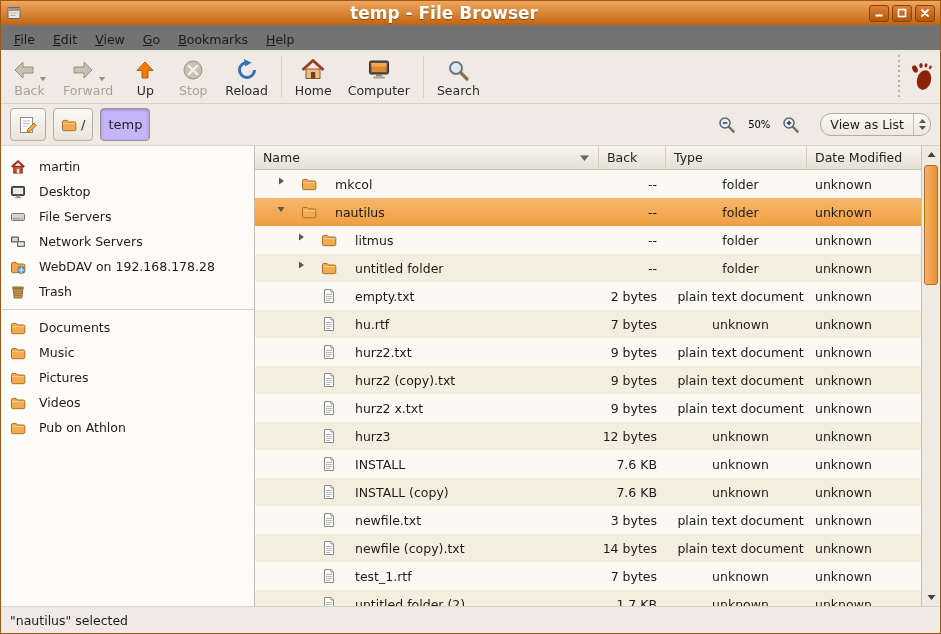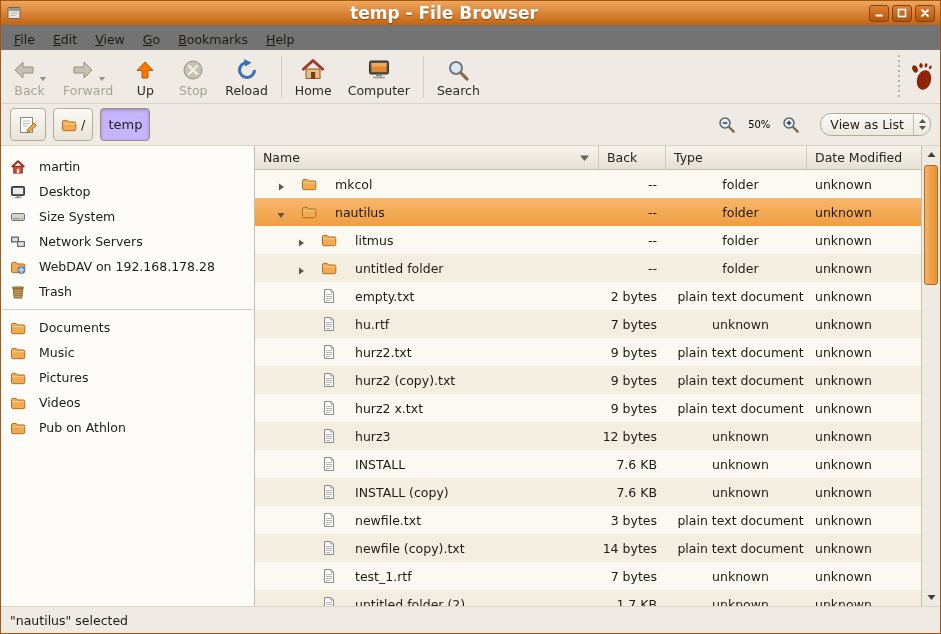--- a/index.html
+++ b/index.html
@@ -65,21 +65,21 @@
   .hcol.c-size { width:67px;  flex:0 0 67px; }
   .hcol.c-type { width:141px; flex:0 0 141px; }
   .hcol.c-mod  { flex:1; border-right:none; }
 
   .rows { flex:1; overflow:hidden; }
   .row { height:28px; display:flex; align-items:center; }
   .row.light { background:#FCF9F3; }
   .row.alt   { background:#F4EEE1; }
   .row.selected { background:linear-gradient(#F8B76C,#EF9E41); }
   .cell { white-space:nowrap; overflow:hidden; }
-  .cell.c-name { width:344px; flex:0 0 344px; display:flex; align-items:flex-end; padding-left:5px;gap:12px; }
+  .cell.c-name { width:344px; flex:0 0 344px; display:flex; align-items:flex-start; padding-left:5px;gap:12px; }
   .cell.c-size { width:67px; flex:0 0 67px; text-align:right; padding-right:9px; }
   .cell.c-type { width:141px; flex:0 0 141px; padding-left:8px;text-align:center; }
   .cell.c-mod  { flex:1; padding-left:8px; }
   .indent { flex:0 0 auto; }
   .expander { width:17px; flex:0 0 17px; display:flex; align-items:center; justify-content:center; }
   .rowicon { width:16px; height:16px; flex:0 0 16px; display:flex; align-items:center; margin-right:6px; }
   .fname { padding-top:1px; }
 
   .scrollbar { width:19px; flex:0 0 19px; background:#EFEBE2; border-left:1px solid #C8C1B2; display:flex; flex-direction:column; }
   .sb-btn { height:17px; flex:0 0 17px; display:flex; align-items:center; justify-content:center; }
@@ -337,21 +337,21 @@
             <span class="slabel">Desktop</span>
           </div>
           <div class="side-item">
             <span class="ic">
               <svg width="16" height="16" viewBox="0 0 16 16">
                 <rect x="1.5" y="4.5" width="13" height="7" rx="1.2" fill="#D7D3CC" stroke="#77736C"></rect>
                 <rect x="3" y="9" width="7" height="1.2" fill="#9A958E"></rect>
                 <circle cx="12.3" cy="9.6" r="0.9" fill="#7FB069"></circle>
               </svg>
             </span>
-            <span class="slabel">Size System</span>
+            <span class="slabel">File Servers</span>
           </div>
           <div class="side-item">
             <span class="ic">
               <svg width="16" height="16" viewBox="0 0 16 16">
                 <rect x="1" y="2.5" width="8" height="6" rx="0.8" fill="#5A5A58"></rect>
                 <rect x="2.2" y="3.7" width="5.6" height="3.6" fill="#CFE0EE"></rect>
                 <rect x="7" y="7" width="8" height="6" rx="0.8" fill="#6A6A68"></rect>
                 <rect x="8.2" y="8.2" width="5.6" height="3.6" fill="#DCE8F2"></rect>
               </svg>
             </span>

